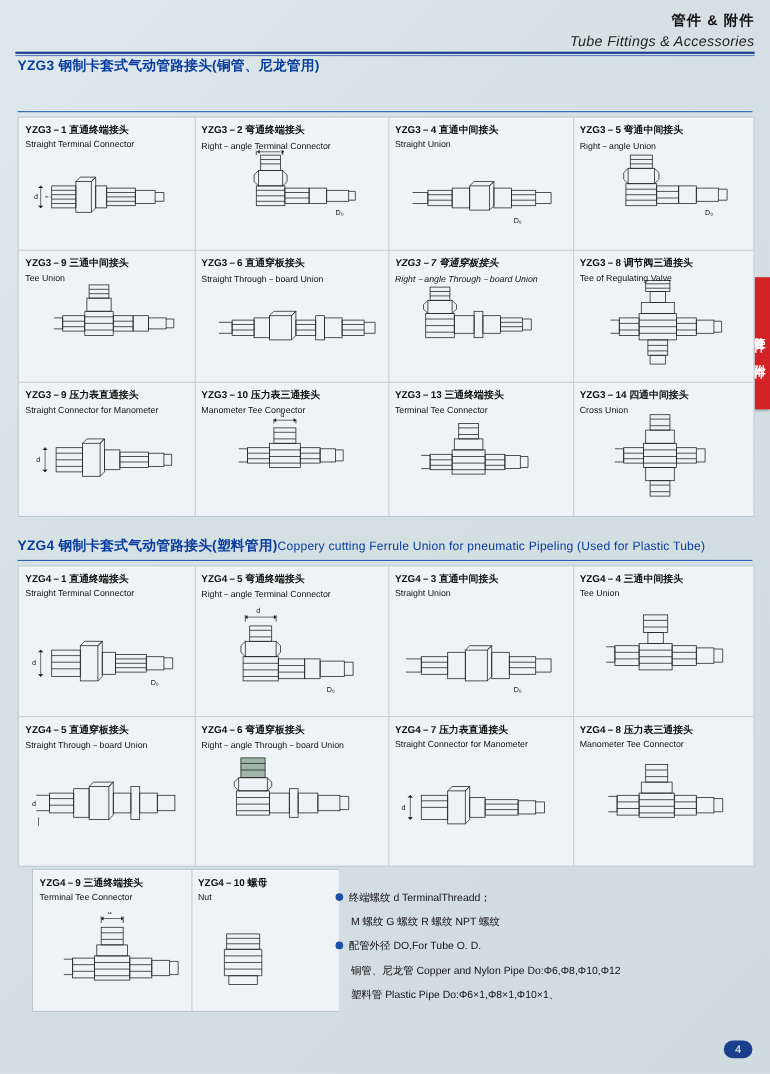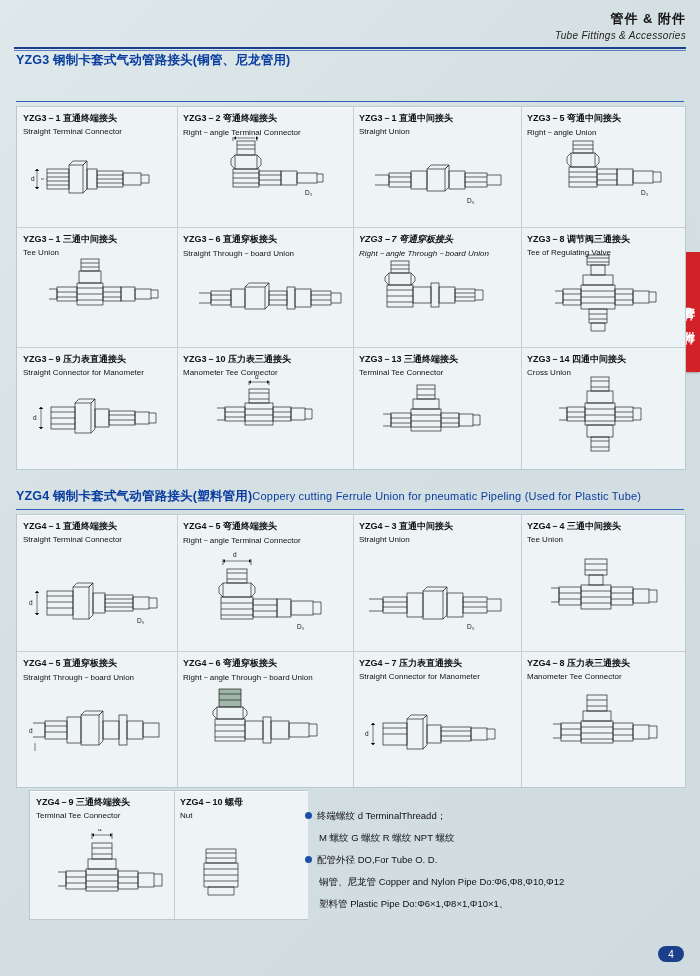--- a/index.html
+++ b/index.html
@@ -15,21 +15,21 @@
     background:linear-gradient(135deg,#dfe9eb 0%,#d5e0e3 40%,#cfdbdf 100%);
   }
   
   .hdr{
     position:absolute;right:14px;top:10px;text-align:right;
   }
   .hdr .cn{
     font-size:13px;font-weight:bold;color:#111;letter-spacing:1px;
   }
   .hdr .en{
-    font-size:10px;color:#222;font-style:italic;margin-top:2px;letter-spacing:.3px;
+    font-size:13px;color:#222;font-style:italic;margin-top:2px;letter-spacing:.3px;
   }
   .hdr-rule{
     position:absolute;left:14px;right:14px;top:47px;height:2px;background:#1b3f8a;
   }
   .hdr-rule2{
     position:absolute;left:14px;right:14px;top:50px;height:1px;background:#5a7fc0;
   }
   
   .sidetab{
     position:absolute;right:0;top:252px;width:22px;height:120px;
@@ -118,30 +118,30 @@
 
     <div class="cell" style="left:6px;top:5px;">
       <div class="t-cn">YZG3－1 直通终端接头</div>
       <div class="t-en">Straight Terminal Connector</div>
     </div>
     <div class="cell" style="left:166px;top:5px;">
       <div class="t-cn">YZG3－2 弯通终端接头</div>
       <div class="t-en">Right－angle Terminal Connector</div>
     </div>
     <div class="cell" style="left:342px;top:5px;">
-      <div class="t-cn">YZG3－1 直通中间接头</div>
+      <div class="t-cn">YZG3－4 直通中间接头</div>
       <div class="t-en">Straight Union</div>
     </div>
     <div class="cell" style="left:510px;top:5px;">
       <div class="t-cn">YZG3－5 弯通中间接头</div>
       <div class="t-en">Right－angle Union</div>
     </div>
 
     <div class="cell" style="left:6px;top:126px;">
-      <div class="t-cn">YZG3－1 三通中间接头</div>
+      <div class="t-cn">YZG3－9 三通中间接头</div>
       <div class="t-en">Tee Union</div>
     </div>
     <div class="cell" style="left:166px;top:126px;">
       <div class="t-cn">YZG3－6 直通穿板接头</div>
       <div class="t-en">Straight Through－board Union</div>
     </div>
     <div class="cell" style="left:342px;top:126px;font-style:italic;">
       <div class="t-cn">YZG3－7 弯通穿板接头</div>
       <div class="t-en">Right－angle Through－board Union</div>
     </div>

